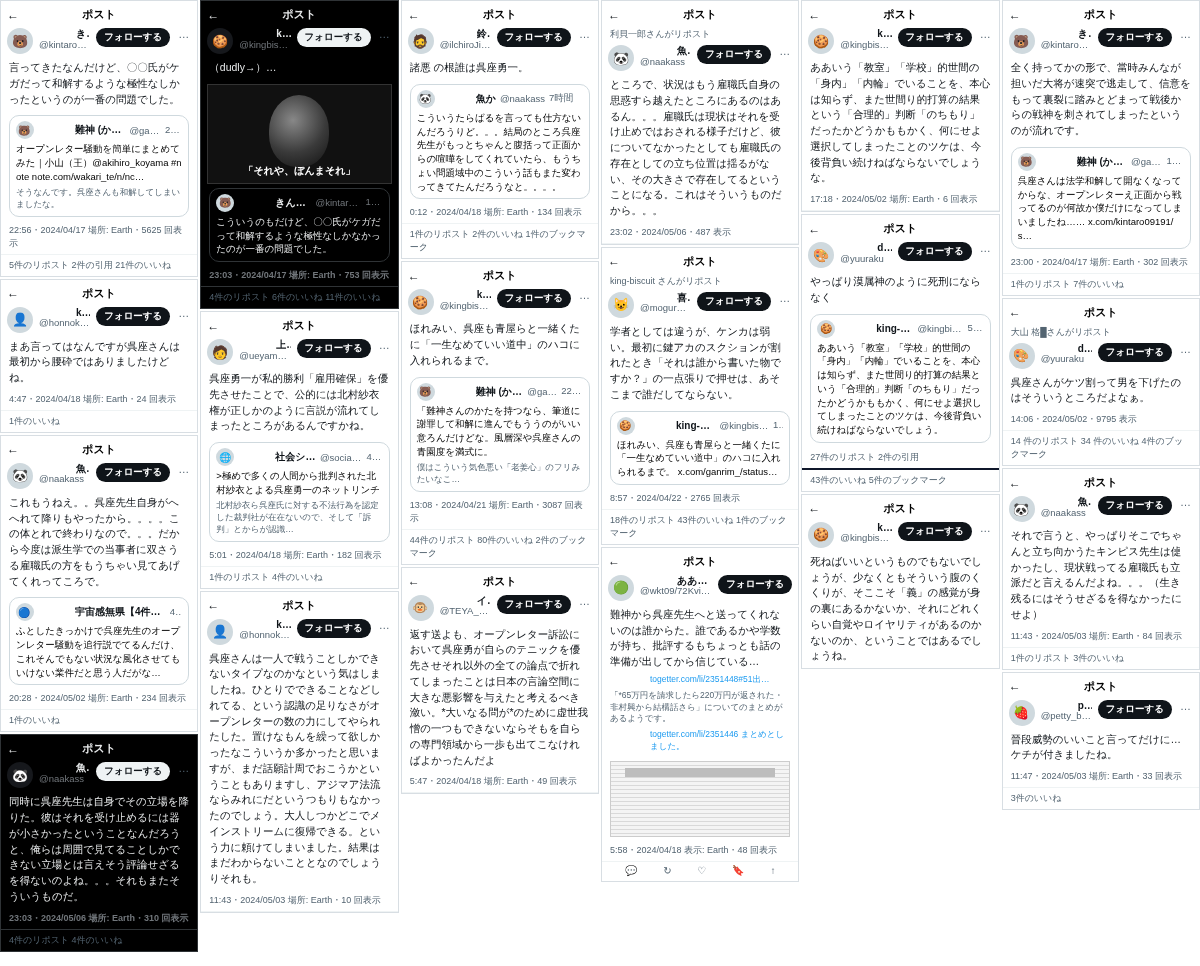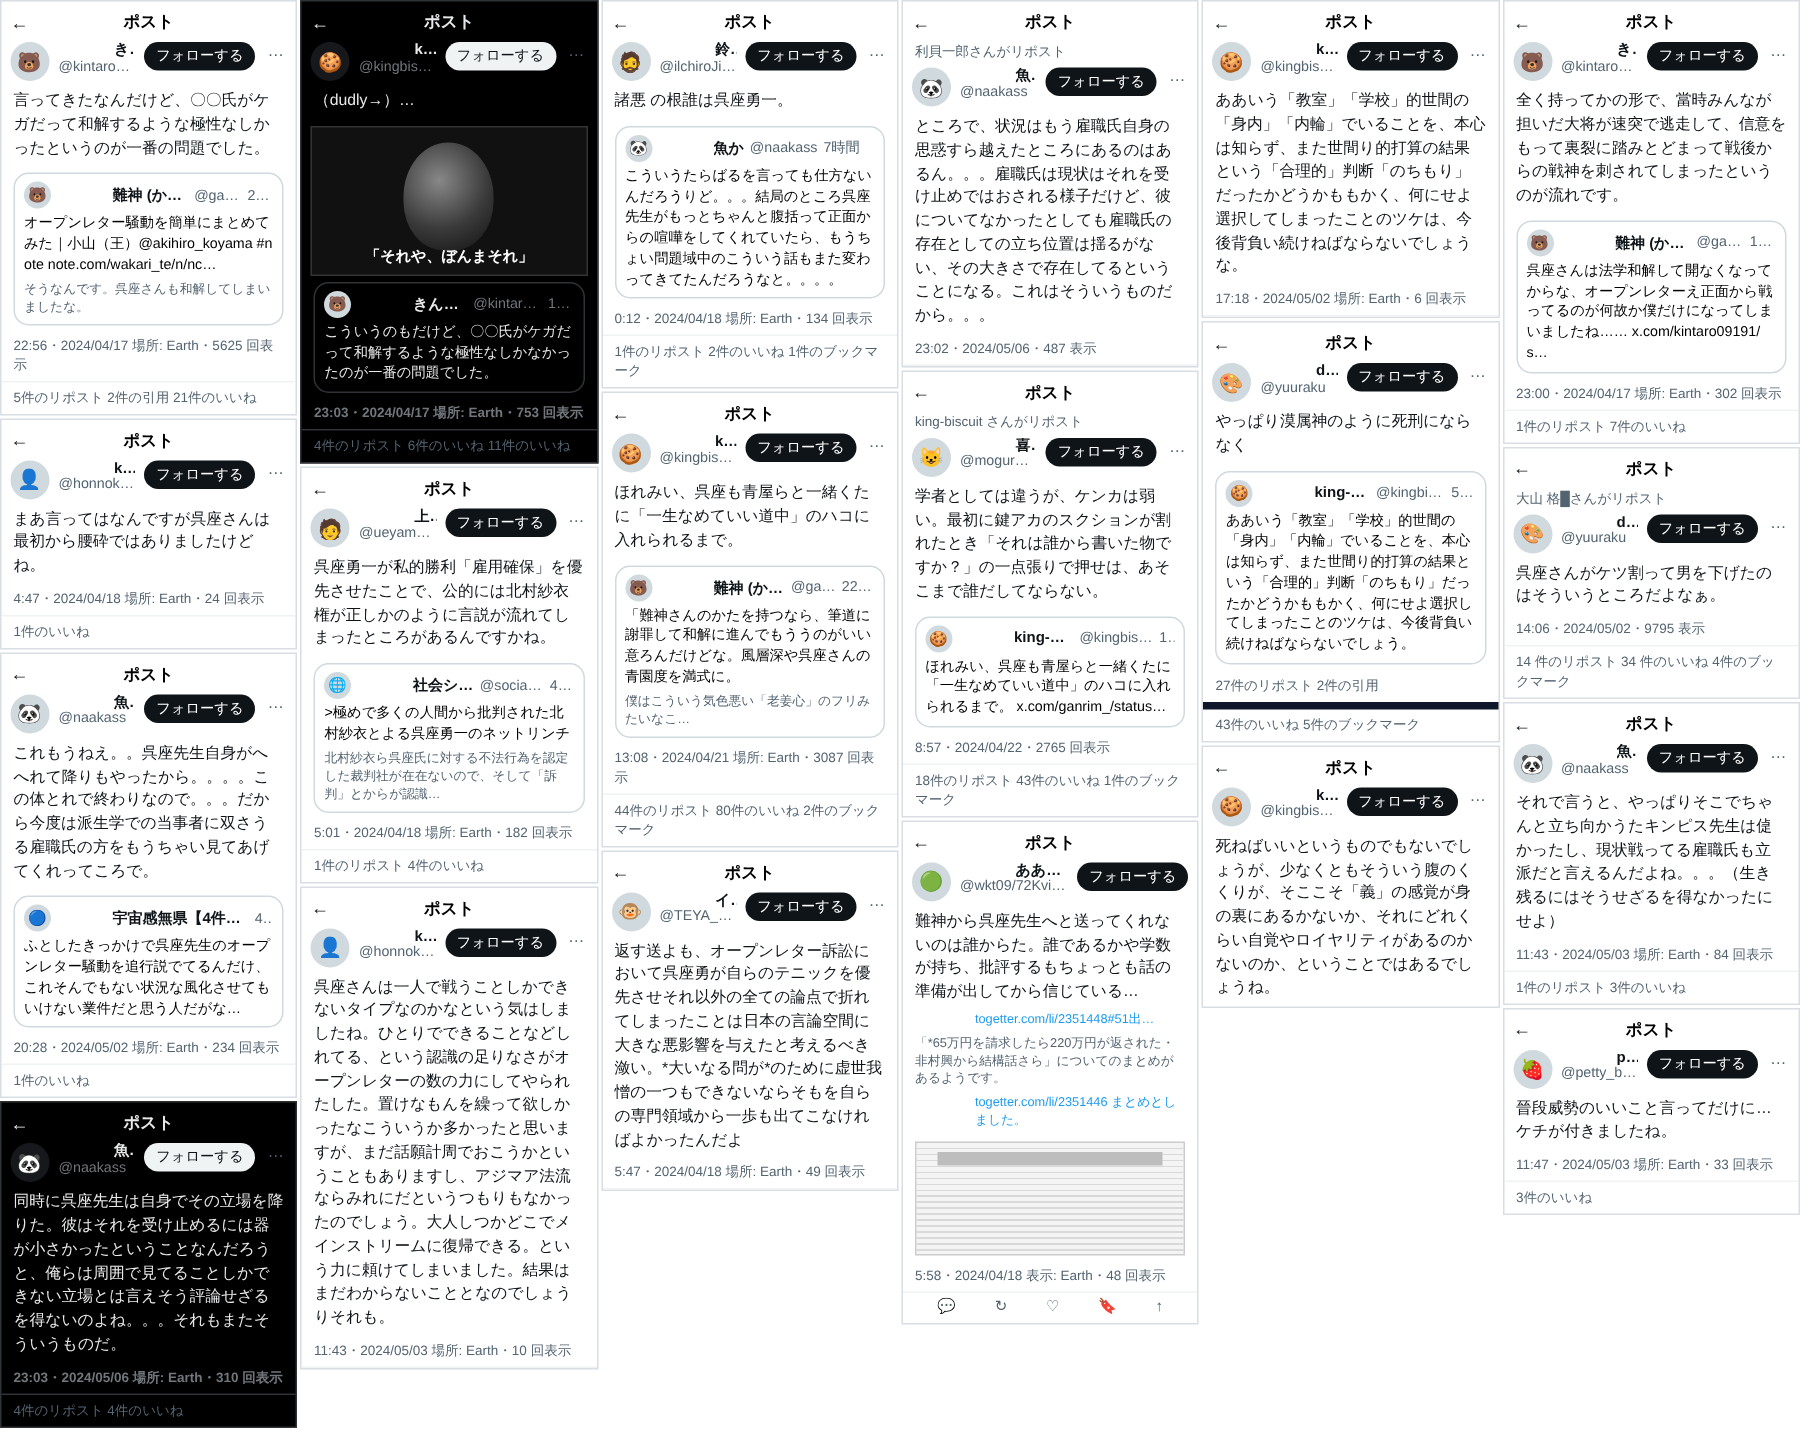--- a/index.html
+++ b/index.html
@@ -49,40 +49,40 @@
   }
   .avatar.sm { width: 18px; height: 18px; flex: 0 0 18px; font-size: 10px; }
   .avatar.dk { background: #16181c; }
   .names { flex: 1; min-width: 0; line-height: 1.15; }
   .dname { font-size: 10px; font-weight: bold; color: #0f1419; white-space: nowrap; overflow: hidden; text-overflow: ellipsis; margin-left: 37px;}
   .card.dark .dname { color: #e7e9ea; }
   .uname { font-size: 9.5px; color: #536471; white-space: nowrap; overflow: hidden; text-overflow: ellipsis;}
   .card.dark .uname { color: #71767b; }
   .follow {
     background: #0f1419; color: #fff; border-radius: 999px;
-    font-size: 9.5px; font-weight: normal; padding: 3px 8px;
+    font-size: 9.5px; font-weight: bold; padding: 3px 8px;
     white-space: nowrap; border: none;
   }
   .card.dark .follow { background: #eff3f4; color: #0f1419; }
   .dots { color: #536471; font-size: 11px; padding: 0 2px; }
   .body {
     font-size: 10.5px; line-height: 1.5; color: #0f1419;
     padding: 4px 8px 4px 8px; word-break: break-all;
   }
   .card.dark .body { color: #e7e9ea; }
   .meta {
     font-size: 9px; color: #536471; padding: 3px 8px 4px 8px;
     border-bottom: 1px solid #eff3f4;
   }
   .card.dark .meta { border-bottom-color: #2f3336; font-weight: bold; }
   .stats {
     font-size: 9px; color: #536471; padding: 4px 8px;
     display: flex; gap: 8px; flex-wrap: wrap;
   }
-  .stats2 { border-top: 5px solid #0f172a; }
+  .stats2 { border-top: 2px solid #0f172a; }
   .quote {
     border: 1px solid #cfd9de; border-radius: 10px;
     margin: 4px 8px; padding: 5px 6px;
   }
   .card.dark .quote { border-color: #2f3336; }
   .quote .qrow { display: flex; align-items: center; gap: 4px; }
   .quote .qbody { font-size: 9.5px; line-height: 1.45; margin-top: 3px; word-break: break-all; }
   .quote .qmeta { font-size: 8.5px; color: #536471; margin-top: 3px; }
   .img-mlk {
     margin: 4px 6px; border: 1px solid #333; background: #111;

